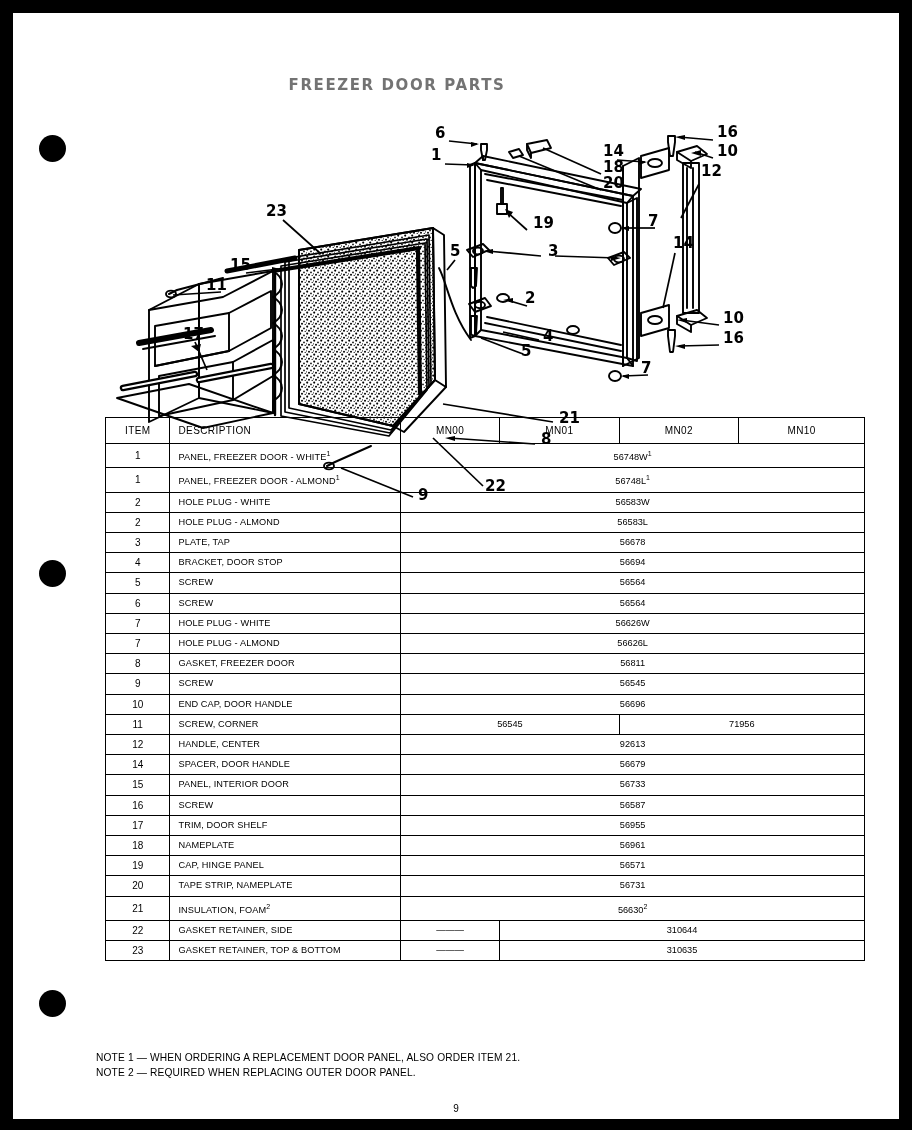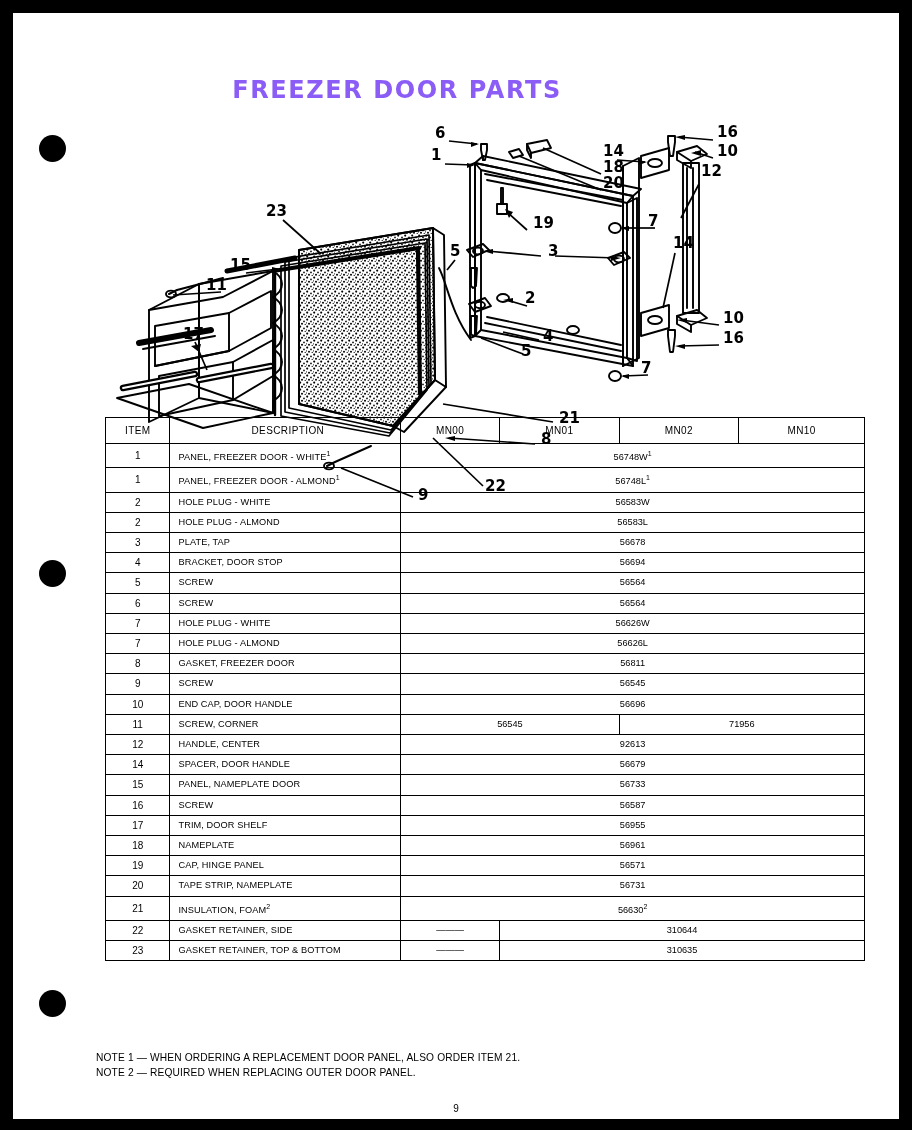--- a/index.html
+++ b/index.html
@@ -34,24 +34,24 @@
     background: #000000;
   }
 
   
   #doc-title {
     position: absolute;
     left: 0;
     top: 63px;
     width: 768px;
     text-align: center;
-    font-size: 24px;
+    font-size: 15px;
     font-weight: bold;
     letter-spacing: 1.6px;
-    color: #8b5cf6;
+    color: #737373;
     font-family: "DejaVu Sans", sans-serif;
   }
 
   
   #diagram {
     position: absolute;
     left: 90px;
     top: 95px;
     width: 700px;
     height: 400px;
@@ -86,21 +86,21 @@
     overflow: hidden;
   }
   #parts-table thead th {
     font-weight: normal;
     font-size: 10px;
     letter-spacing: 0.4px;
     height: 25px;
     line-height: 25px;
     text-align: center;
   }
-  #parts-table thead th.col-desc { text-align: center; padding-left: 8px; }
+  #parts-table thead th.col-desc { text-align: left; padding-left: 8px; }
   #parts-table td.cell-item { text-align: center; font-size: 10px; font-weight: normal; }
   #parts-table td.cell-desc { text-align: left; padding-left: 8px; letter-spacing: 0.1px; }
   #parts-table td.cell-part { text-align: center; }
   #parts-table td.cell-dash { text-align: center; letter-spacing: 0; }
 
   sup { font-size: 7px; vertical-align: super; }
 
   
   #notes {
     position: absolute;
@@ -439,21 +439,21 @@
           <td class="cell-desc">HANDLE, CENTER</td>
           <td class="cell-part" colspan="4">92613</td>
         </tr>
         <tr>
           <td class="cell-item">14</td>
           <td class="cell-desc">SPACER, DOOR HANDLE</td>
           <td class="cell-part" colspan="4">56679</td>
         </tr>
         <tr>
           <td class="cell-item">15</td>
-          <td class="cell-desc">PANEL, NAMEPLATE DOOR</td>
+          <td class="cell-desc">PANEL, INTERIOR DOOR</td>
           <td class="cell-part" colspan="4">56733</td>
         </tr>
         <tr>
           <td class="cell-item">16</td>
           <td class="cell-desc">SCREW</td>
           <td class="cell-part" colspan="4">56587</td>
         </tr>
         <tr>
           <td class="cell-item">17</td>
           <td class="cell-desc">TRIM, DOOR SHELF</td>

